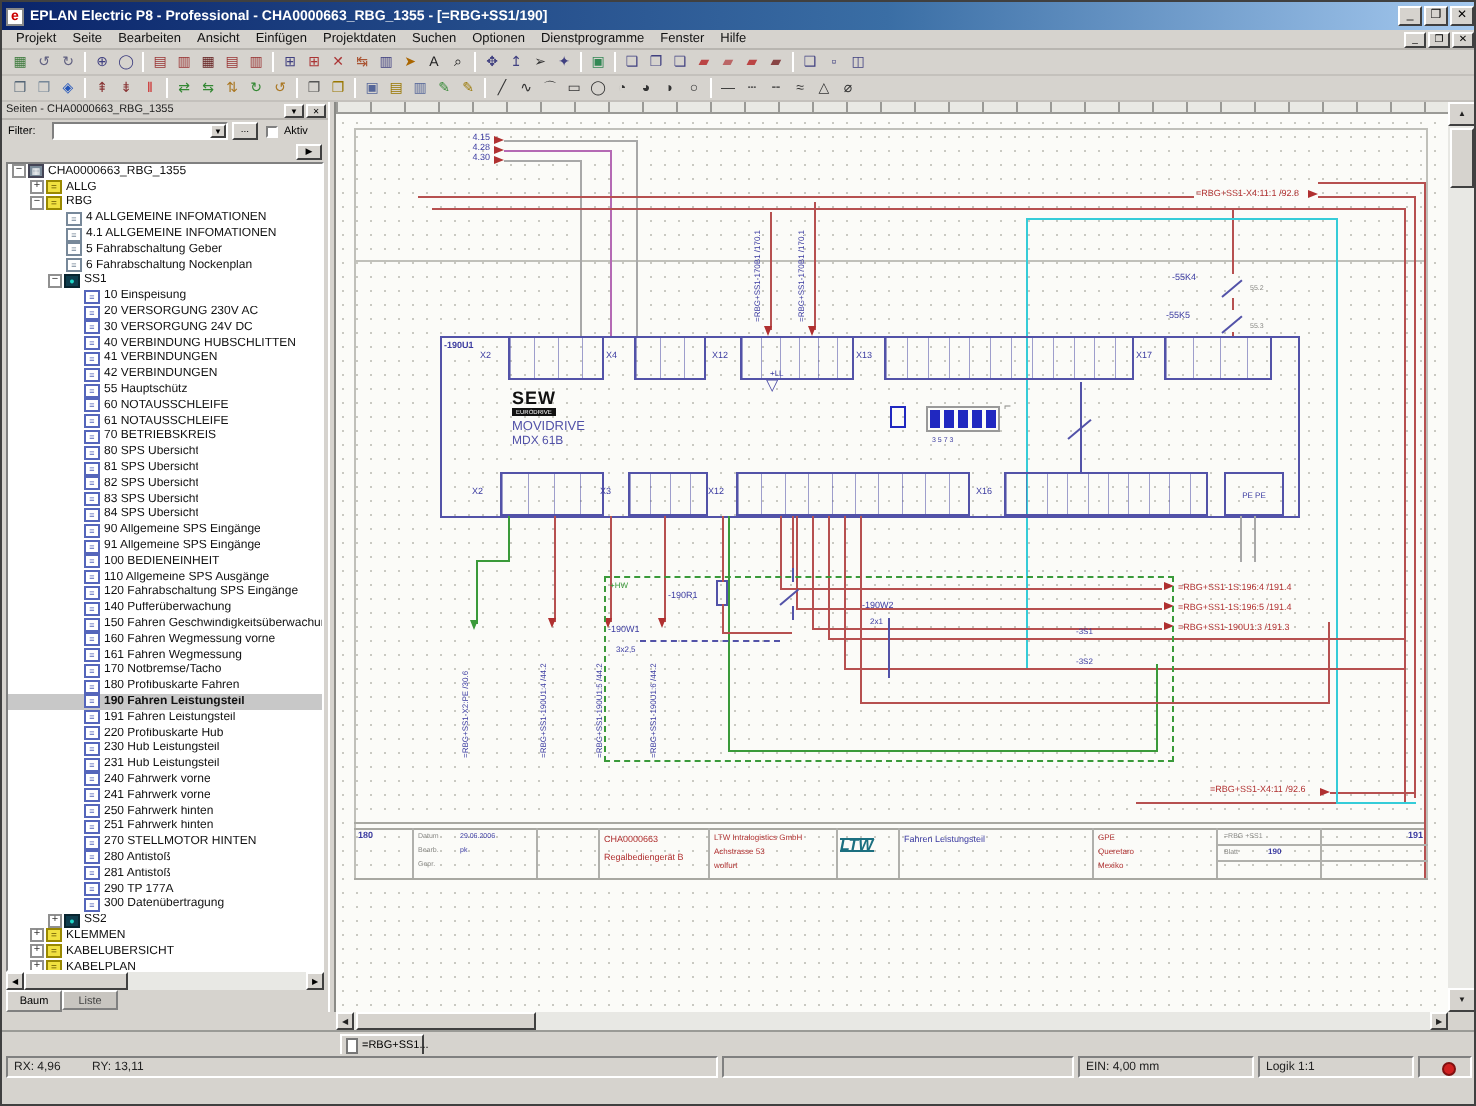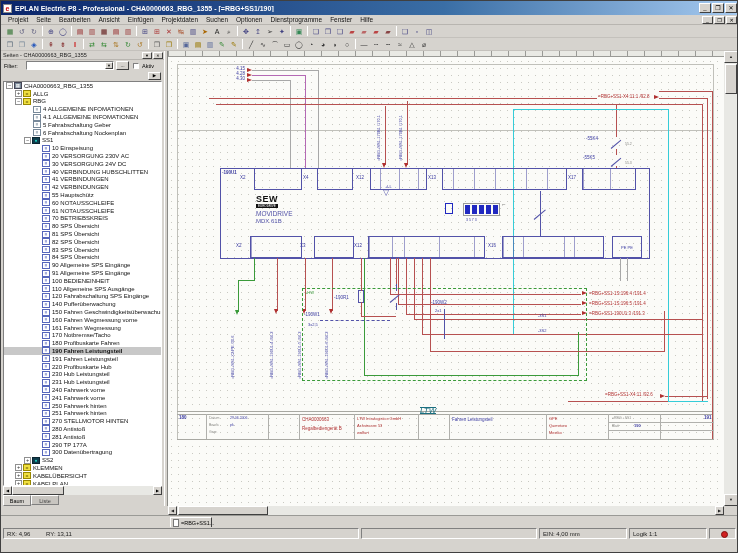--- a/index.html
+++ b/index.html
@@ -654,21 +654,21 @@
     <span class="t tg tsm" style="left:41px;top:365px">Datum</span>
     <span class="t tsm" style="left:62px;top:365px">29.06.2006</span>
     <span class="t tg tsm" style="left:41px;top:372px">Bearb.</span>
     <span class="t tsm" style="left:62px;top:372px">pk</span>
     <span class="t tg tsm" style="left:41px;top:379px">Gepr.</span>
     <span class="t tr" style="left:134px;top:366px">CHA0000663</span>
     <span class="t tr" style="left:134px;top:375px">Regalbediengerät B</span>
     <span class="t tr" style="left:189px;top:365px;font-size:4px">LTW Intralogistics GmbH</span>
     <span class="t tr" style="left:189px;top:372px;font-size:4px">Achstrasse 53</span>
     <span class="t tr" style="left:189px;top:379px;font-size:4px">wolfurt</span>
-    <span class="t" style="left:252px;top:356px;font-size:8px;font-weight:normal;font-style:italic;color:#1b6f80;border-top:1px solid #1b6f80;border-bottom:1px solid #1b6f80">LTW</span>
+    <span class="t" style="left:252px;top:368px;font-size:8px;font-weight:bold;font-style:italic;color:#1b6f80;border-top:1px solid #1b6f80;border-bottom:1px solid #1b6f80">LTW</span>
     <span class="t" style="left:284px;top:366px">Fahren Leistungsteil</span>
     <span class="t tr" style="left:381px;top:365px;font-size:4px">GPE</span>
     <span class="t tr" style="left:381px;top:372px;font-size:4px">Queretaro</span>
     <span class="t tr" style="left:381px;top:379px;font-size:4px">Mexiko</span>
     <span class="t tg tsm" style="left:444px;top:365px">=RBG +SS1</span>
     <span class="t tg tsm" style="left:444px;top:373px">Blatt</span>
     <span class="t" style="left:466px;top:372px;font-weight:bold;font-size:4px">190</span>
   <span class="t" style="left: 72px; top: 124px;">X2</span>
       <div class="grp" style="left: 86px; top: 117px; width: 48px; background-image: repeating-linear-gradient(90deg, rgba(82, 82, 168, 0.55) 0px, rgba(82, 82, 168, 0.55) 0.5px, transparent 0.5px, transparent 12px);"></div>
       <span class="t" style="left: 135px; top: 124px;">X4</span>

